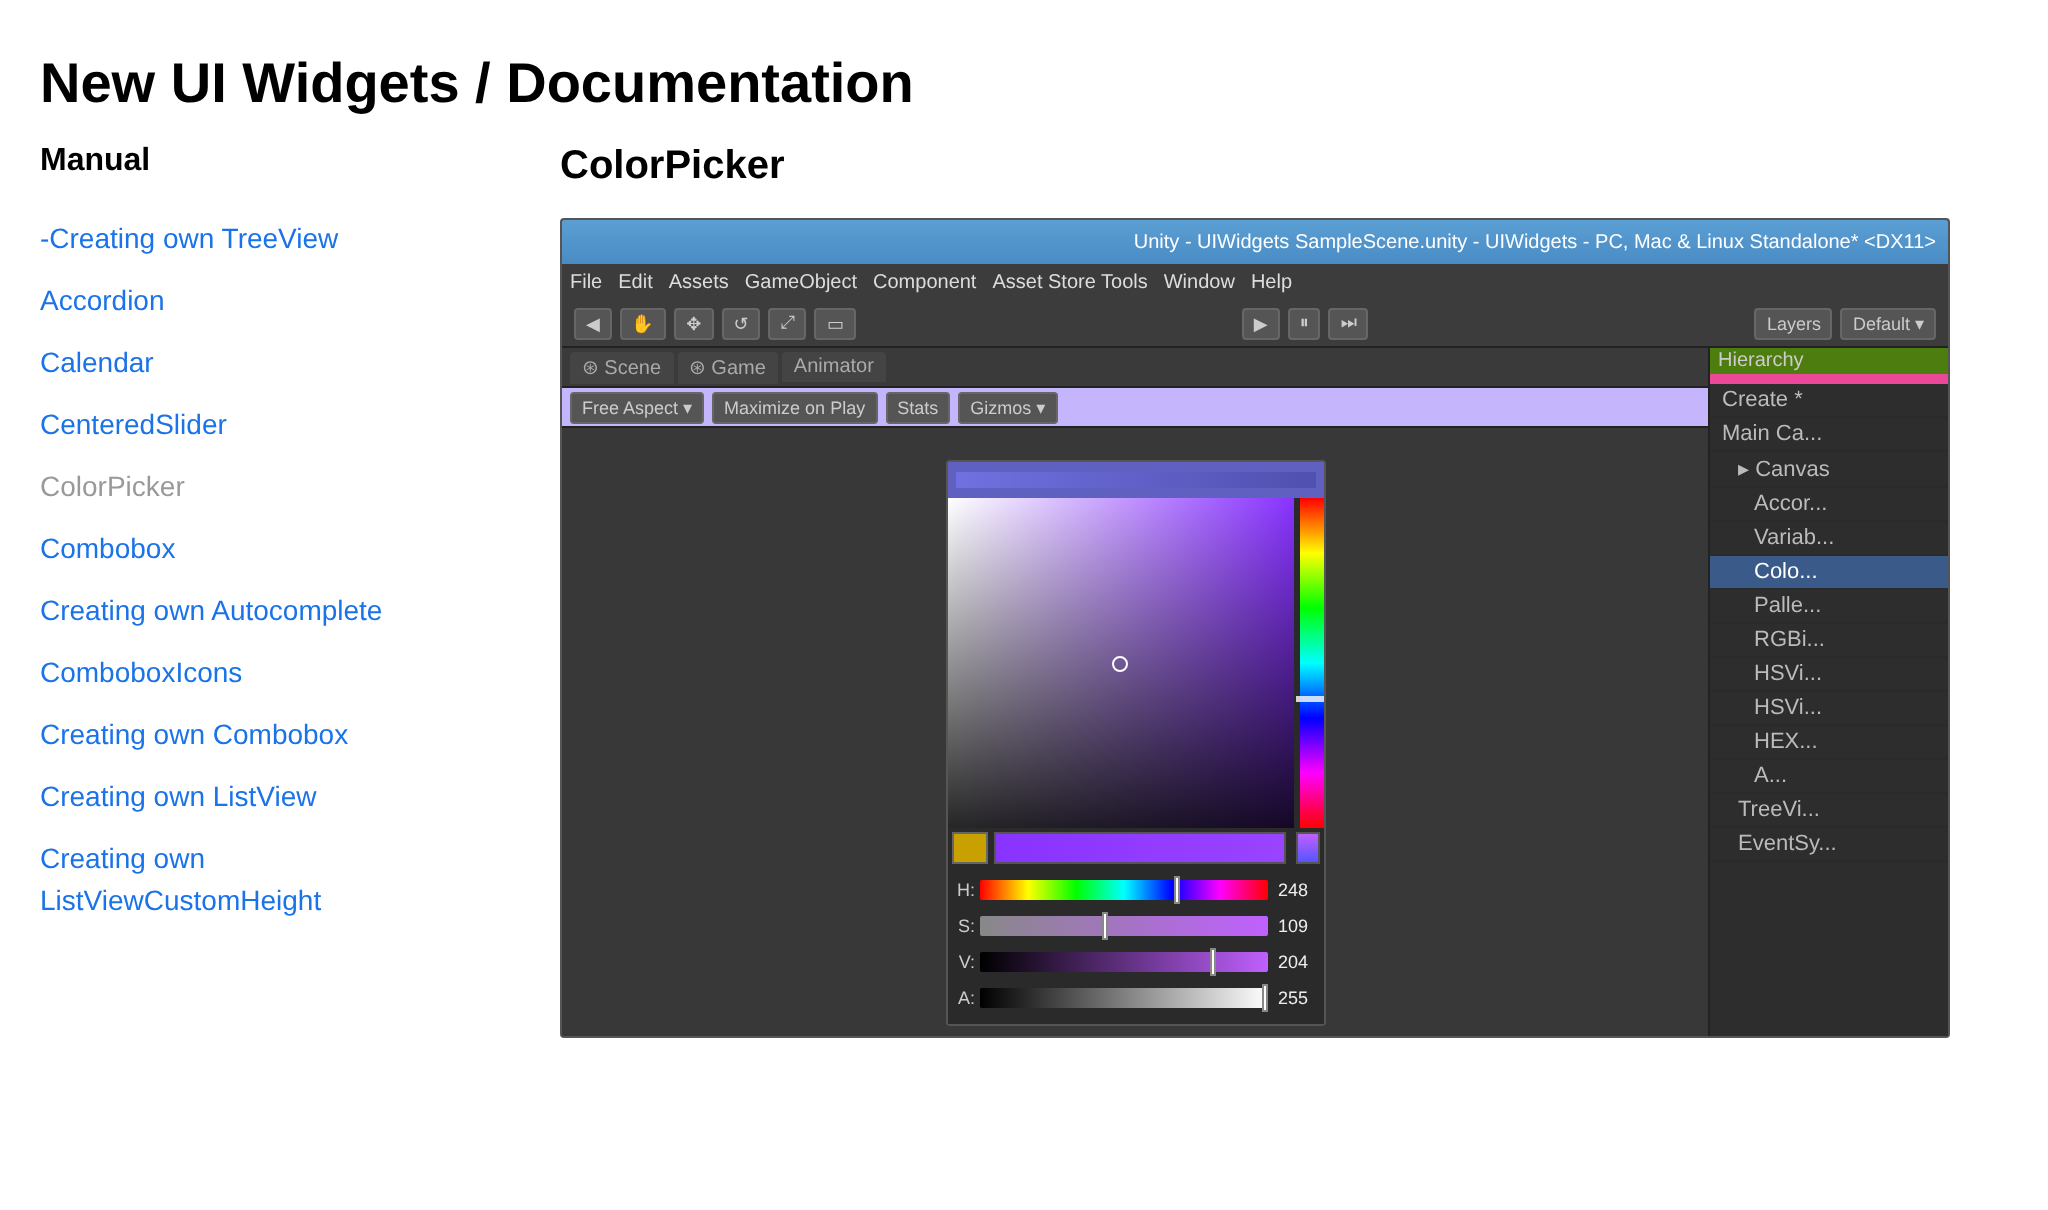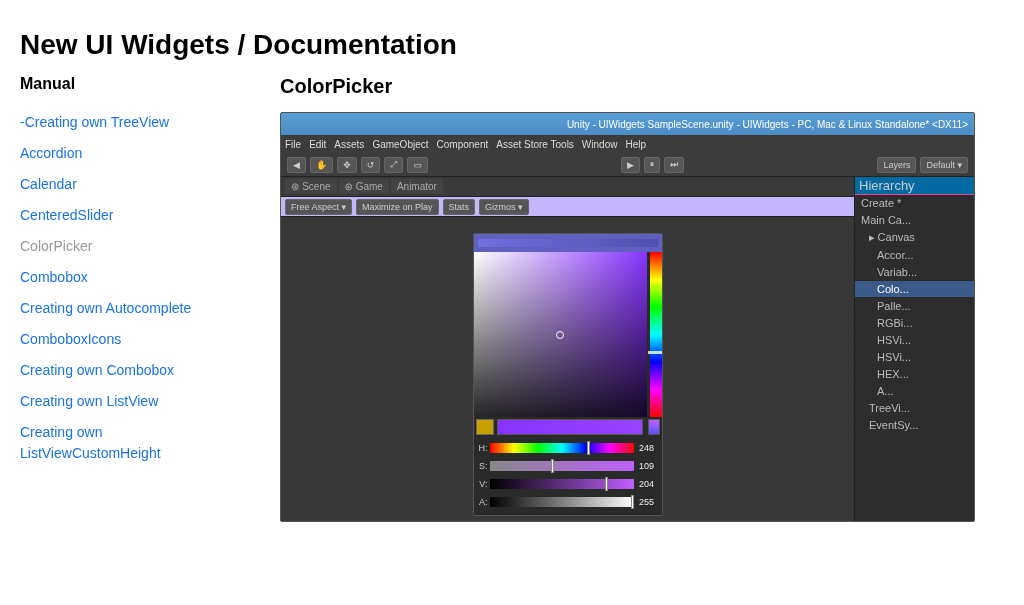--- a/index.html
+++ b/index.html
@@ -5,22 +5,22 @@
     * { margin: 0; padding: 0; box-sizing: border-box; }
     body {
       font-family: -apple-system, BlinkMacSystemFont, 'Segoe UI', Arial, sans-serif;
       background: #fff;
       color: #000;
       font-size: 14px;
     }
 
     .page-wrapper {
       max-width: 1024px;
-      margin: 0 auto;
-      padding: 29px 20px 0 20px;
+      margin: 12px auto;
+      padding: 14px 20px 0 20px;
     }
 
     .page-title {
       font-size: 28px;
       font-weight: 700;
       margin-bottom: 14px;
       color: #000;
     }
 
     .nav-bar {
@@ -327,28 +327,28 @@
     .unity-right-panel {
       width: 120px;
       background: #2d2d2d;
       border-left: 1px solid #222;
       font-size: 9px;
       color: #bbb;
       overflow: hidden;
     }
 
     .rp-header {
-      background: #0369a1;
+      background: #4d7c0f;
       height: 18px;
       display: flex;
       align-items: center;
       padding: 0 4px;
-      font-size: 13px;
+      font-size: 10px;
       color: #ccc;
-      border-bottom: 1px solid #ec4899;
+      border-bottom: 5px solid #ec4899;
     }
 
     .rp-item {
       padding: 2px 6px;
       font-size: 11px;
       color: #bbb;
       border-bottom: 1px solid #2a2a2a;
       white-space: nowrap;
       overflow: hidden;
     }

